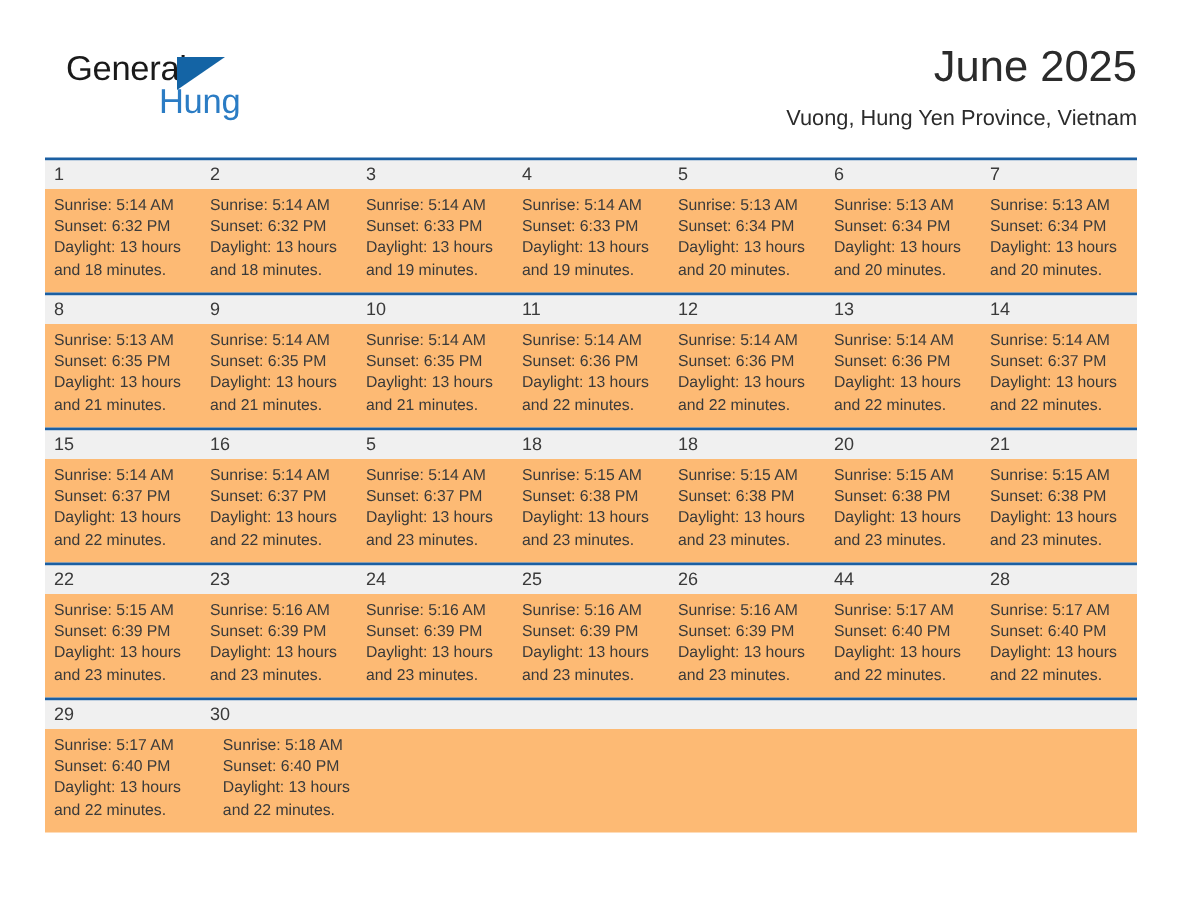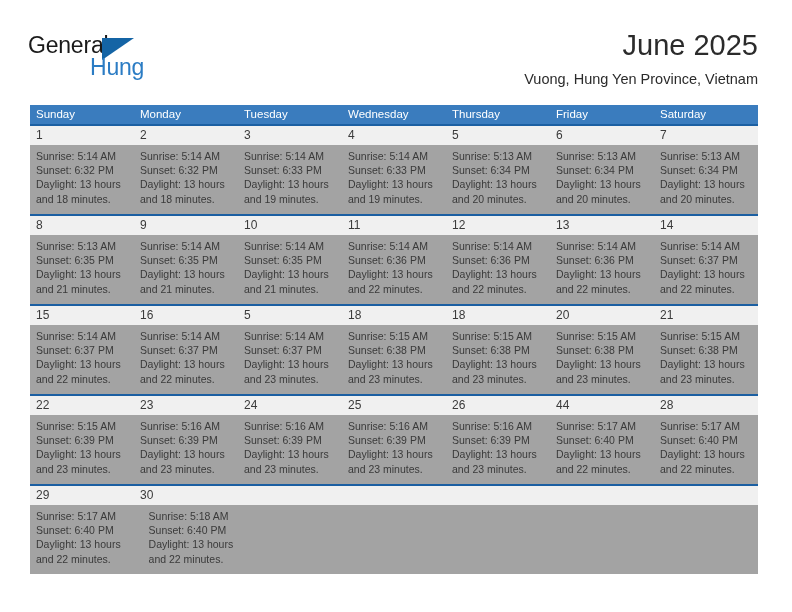--- a/index.html
+++ b/index.html
@@ -18,21 +18,21 @@
   .page {
     position: relative;
     width: 792px;
     height: 612px;
     box-sizing: border-box;
   }
 
   
   .header {
     position: absolute;
-    left: 22px;
+    left: 38px;
     top: 28px;
     right: 34px;
     height: 72px;
   }
 
   .logo {
     position: absolute;
     left: 6px;
     top: 4px;
     width: 180px;
@@ -125,21 +125,21 @@
   .daynum {
     flex: 1 1 0;
     font-size: 12px;
     line-height: 19px;
     padding-left: 6px;
     box-sizing: border-box;
     color: #3a3a3a;
   }
   .daybody-band {
     display: flex;
-    background: #a3a3a3;
+    background: #fdba74;
     height: 69px;
   }
   .daybody {
     flex: 1 1 0;
     padding: 4px 6px 0 6px;
     box-sizing: border-box;
   }
   .dayline {
     font-size: 10.5px;
     line-height: 14.2px;
@@ -164,29 +164,20 @@
     </div>
 
     <div class="title-block">
       <div class="cal-title">June 2025</div>
       <div class="cal-subtitle">Vuong, Hung Yen Province, Vietnam</div>
     </div>
 
   </div>
 
   <div class="calendar">
-    <div class="weekdays" id="weekday-header">
-        <div class="weekday">Sunday</div>
-        <div class="weekday">Monday</div>
-        <div class="weekday">Tuesday</div>
-        <div class="weekday">Wednesday</div>
-        <div class="weekday">Thursday</div>
-        <div class="weekday">Friday</div>
-        <div class="weekday">Saturday</div>
-      </div>
     <div id="weeks-container">
         <div class="week">
           <div class="week-rule"></div>
           <div class="daynum-band">
             <div class="daynum">1</div>
             <div class="daynum">2</div>
             <div class="daynum">3</div>
             <div class="daynum">4</div>
             <div class="daynum">5</div>
             <div class="daynum">6</div>

